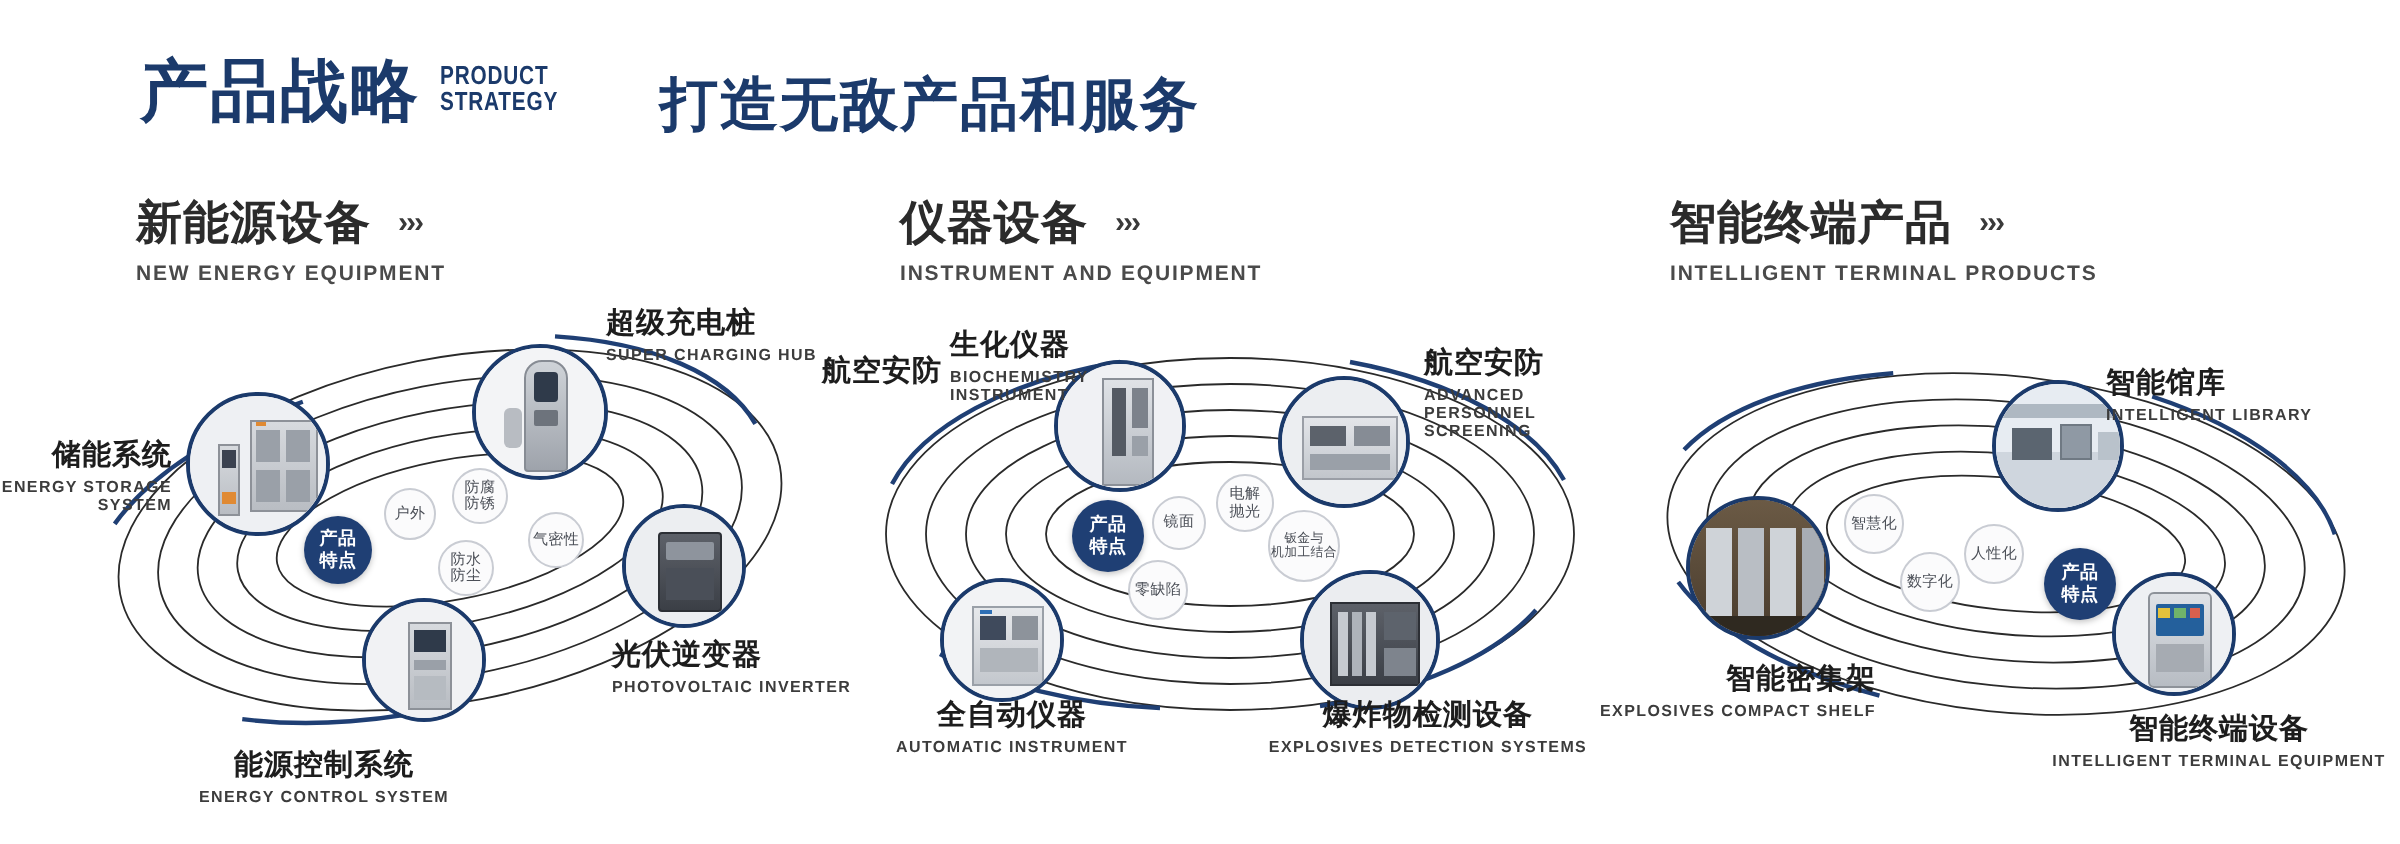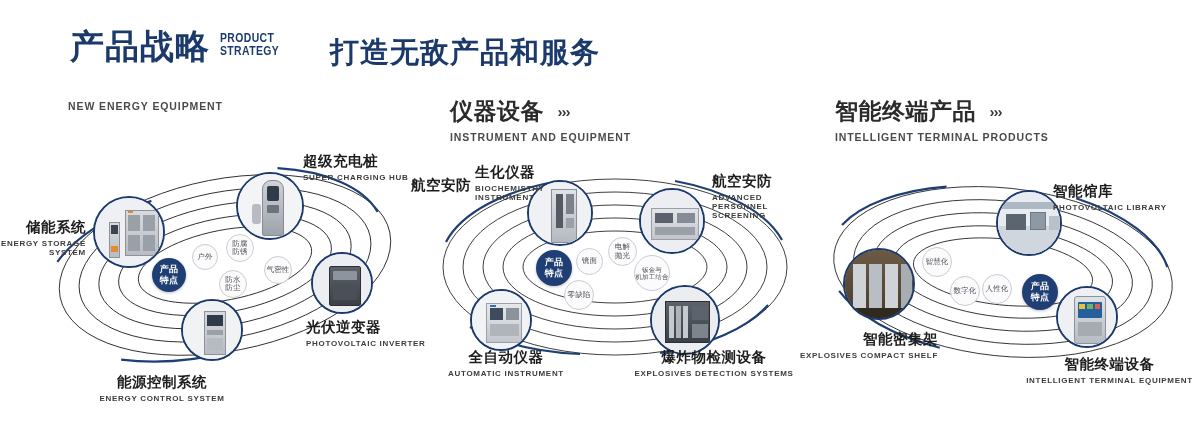--- a/index.html
+++ b/index.html
@@ -104,20 +104,24 @@
   <div class="header">
     <div class="title-cn">产品战略</div>
     <div class="title-en">
       <div>PRODUCT</div>
       <div>STRATEGY</div>
     </div>
   </div>
   <div class="subtitle">打造无敌产品和服务</div>
 
   <div class="sec-head" id="sec-head-1">
+    <div>
+      <span class="cn">新能源设备</span>
+      <span class="arrows">›››</span>
+    </div>
     <div class="en">NEW ENERGY EQUIPMENT</div>
   </div>
 
   <div class="sec-head" id="sec-head-3">
     <div>
       <span class="cn">智能终端产品</span>
       <span class="arrows">›››</span>
     </div>
     <div class="en">INTELLIGENT TERMINAL PRODUCTS</div>
   </div>
@@ -359,21 +363,21 @@
       <div class="wall" style="background:#e7ecf2;"></div>
       <div class="ph" style="left:0; top:34px; width:66px; height:32px; background:#cfd6de;"></div>
       <div class="ph" style="left:8px; top:22px; width:20px; height:16px; background:#5b6570;"></div>
       <div class="ph" style="left:32px; top:20px; width:16px; height:18px; background:#8f99a4; border:1px solid #6f7983;"></div>
       <div class="ph" style="left:51px; top:24px; width:12px; height:14px; background:#b9c2cb;"></div>
       <div class="ph" style="left:2px; top:10px; width:62px; height:7px; background:#aeb8c2;"></div>
     </div>
   </div>
   <div class="cap" style="left:1053px; top:182px;">
     <div class="cn">智能馆库</div>
-    <div class="en">PHOTOVOLTAIC LIBRARY</div>
+    <div class="en">INTELLIGENT LIBRARY</div>
   </div>
 
   <div class="node" style="left:843px; top:248px; width:72px; height:72px;">
     <div class="photo">
       <div class="wall" style="background:#3a3026;"></div>
       <div class="ph" style="left:0; top:0; width:72px; height:72px; background:linear-gradient(180deg,#6b5a45 0%,#473a2c 100%);"></div>
       <div class="ph" style="left:8px; top:14px; width:13px; height:44px; background:#cfd3d8;"></div>
       <div class="ph" style="left:24px; top:14px; width:13px; height:44px; background:#b9bec4;"></div>
       <div class="ph" style="left:40px; top:14px; width:13px; height:44px; background:#cfd3d8;"></div>
       <div class="ph" style="left:56px; top:14px; width:11px; height:44px; background:#a8adb4;"></div>
@@ -397,21 +401,21 @@
     </div>
   </div>
   <div class="cap center" style="left:1022px; top:355px; width:175px;">
     <div class="cn">智能终端设备</div>
     <div class="en">INTELLIGENT TERMINAL EQUIPMENT</div>
   </div>
 
   <div class="bub" style="left:922px; top:247px; width:30px; height:30px;">
     <span>智慧化</span>
   </div>
-  <div class="bub" style="left:982px; top:274px; width:30px; height:30px;">
+  <div class="bub" style="left:982px; top:262px; width:30px; height:30px;">
     <span>人性化</span>
   </div>
   <div class="bub" style="left:950px; top:276px; width:30px; height:30px;">
     <span>数字化</span>
   </div>
   <div class="bub core" style="left:1022px; top:274px; width:36px; height:36px;">
     <span>
       <span>产品</span><br>
       <span>特点</span>
     </span>

